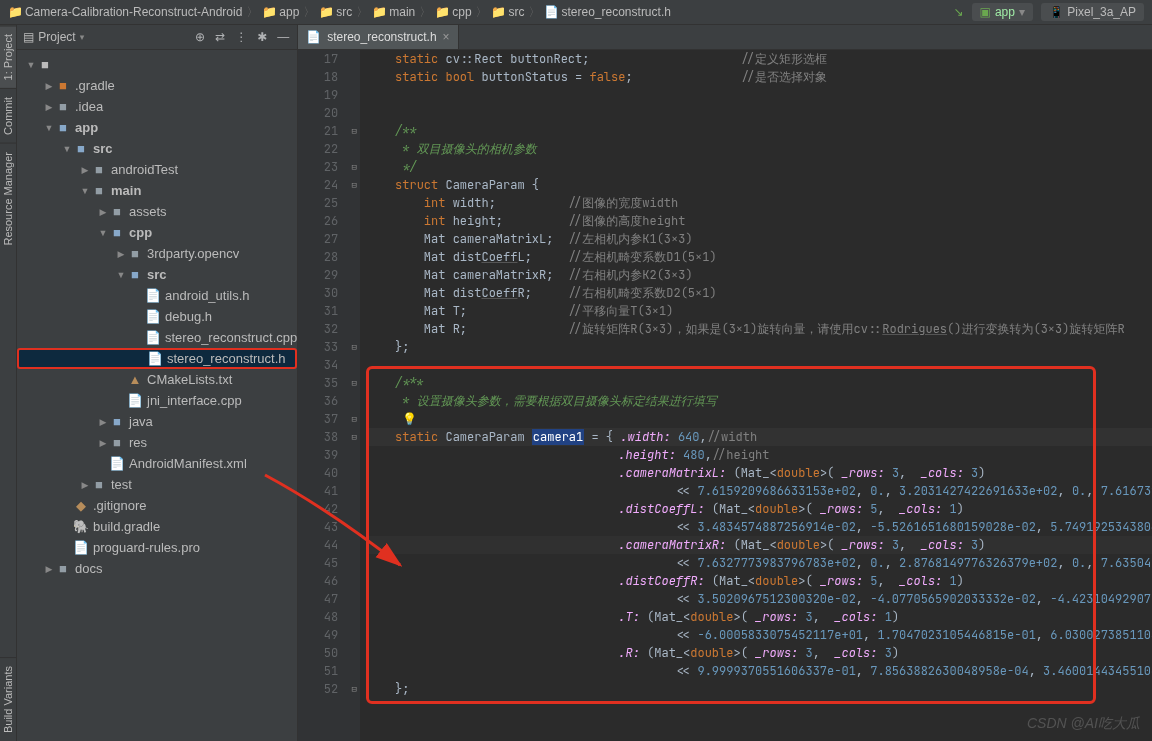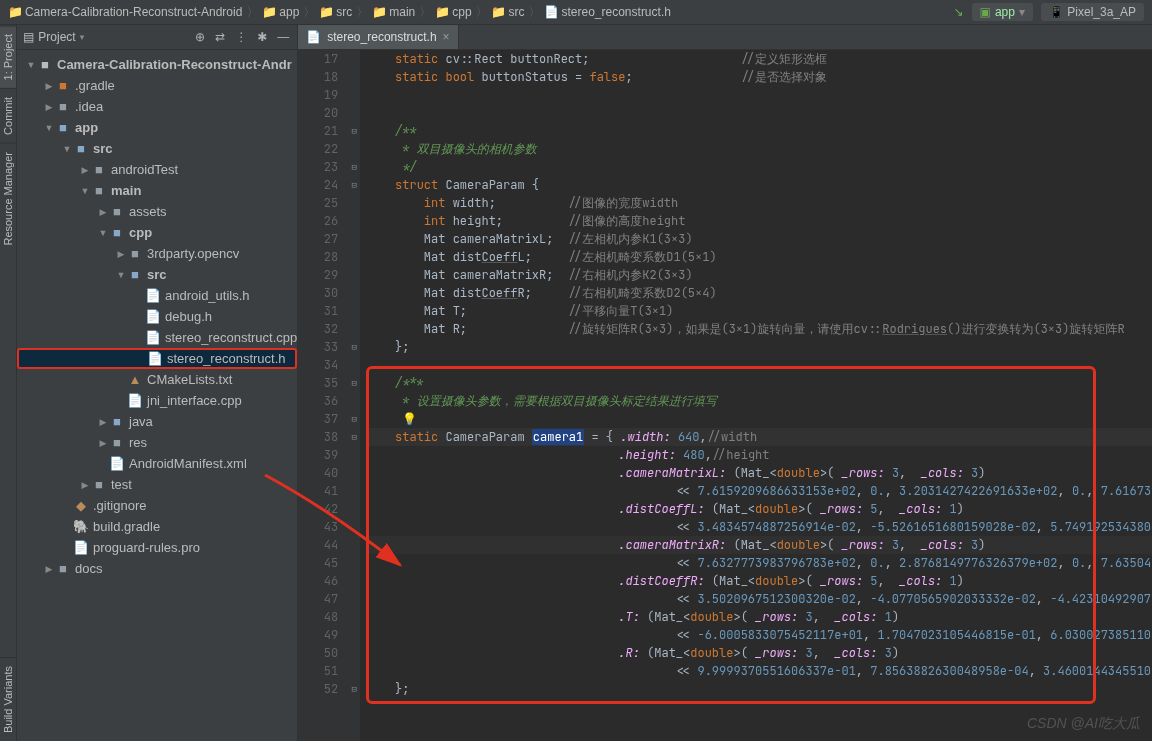--- a/index.html
+++ b/index.html
@@ -205,21 +205,20 @@
       <span class="hicon">⊕</span>
       <span class="hicon">⇄</span>
       <span class="hicon">⋮</span>
       <span class="hicon">✱</span>
       <span class="hicon">—</span>
     </div>
     <div class="tree" id="tree">
         <div class="tree-node" style="padding-left: 8px;">
           <span class="arrow">▼</span>
           <span class="node-icon" style="color: rgb(187, 187, 187);">■</span>
-          <span class="node-label bold">Camera-Calibration-Reconstruct-Andr</span>
         </div>
         <div class="tree-node" style="padding-left: 26px;">
           <span class="arrow">▶</span>
           <span class="node-icon" style="color: rgb(204, 120, 50);">■</span>
           <span class="node-label">.gradle</span>
         </div>
         <div class="tree-node" style="padding-left: 26px;">
           <span class="arrow">▶</span>
           <span class="node-icon" style="color: rgb(146, 157, 165);">■</span>
           <span class="node-label">.idea</span>
@@ -430,21 +429,21 @@
           <div class="line"></div>
           <div class="line">    <span class="doc">/**</span></div>
           <div class="line"><span class="doc">     * 双目摄像头的相机参数</span></div>
           <div class="line"><span class="doc">     */</span></div>
           <div class="line">    <span class="kw">struct</span> CameraParam {</div>
           <div class="line">        <span class="kw">int</span> width;          <span class="comment">//图像的宽度width</span></div>
           <div class="line">        <span class="kw">int</span> height;         <span class="comment">//图像的高度height</span></div>
           <div class="line">        Mat cameraMatrixL;  <span class="comment">//左相机内参K1(3×3)</span></div>
           <div class="line">        Mat dist<span class="underline">Coeff</span>L;     <span class="comment">//左相机畸变系数D1(5×1)</span></div>
           <div class="line">        Mat cameraMatrixR;  <span class="comment">//右相机内参K2(3×3)</span></div>
-          <div class="line">        Mat dist<span class="underline">Coeff</span>R;     <span class="comment">//右相机畸变系数D2(5×4)</span></div>
+          <div class="line">        Mat dist<span class="underline">Coeff</span>R;     <span class="comment">//右相机畸变系数D2(5×1)</span></div>
           <div class="line">        Mat T;              <span class="comment">//平移向量T(3×1)</span></div>
           <div class="line">        Mat R;              <span class="comment">//旋转矩阵R(3×3)，如果是(3×1)旋转向量，请使用cv::<span class="underline">Rodrigues</span>()进行变换转为(3×3)旋转矩阵R</span></div>
           <div class="line">    };</div>
           <div class="line"></div>
           <div class="line">    <span class="doc">/***</span></div>
           <div class="line"><span class="doc">     * 设置摄像头参数，需要根据双目摄像头标定结果进行填写</span></div>
           <div class="line">     <span class="bulb">💡</span></div>
           <div class="line" style="background: rgb(50, 50, 50);">    <span class="kw">static</span> CameraParam <span class="camdef">camera1</span> = { <span class="param">.width:</span> <span class="num">640</span>,<span class="comment">//width</span></div>
           <div class="line">                                   <span class="param">.height:</span> <span class="num">480</span>,<span class="comment">//height</span></div>
           <div class="line">                                   <span class="param">.cameraMatrixL:</span> (Mat_&lt;<span class="kw">double</span>&gt;( <span class="param">_rows:</span> <span class="num">3</span>,  <span class="param">_cols:</span> <span class="num">3</span>)</div>

